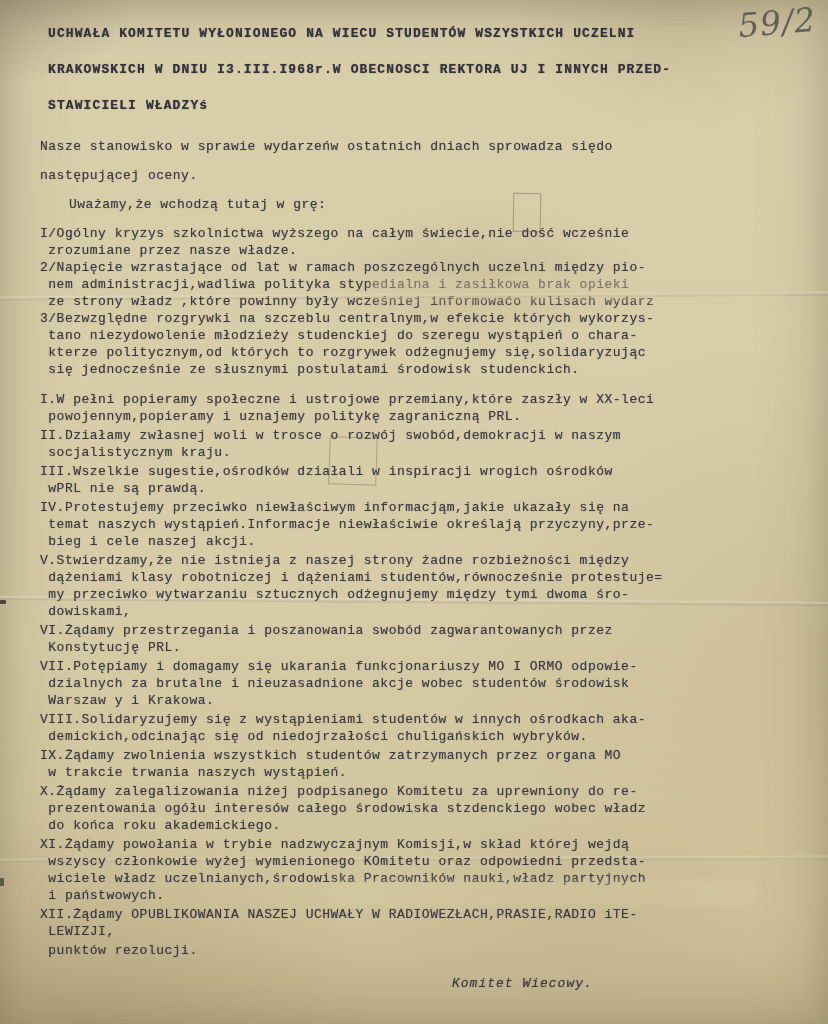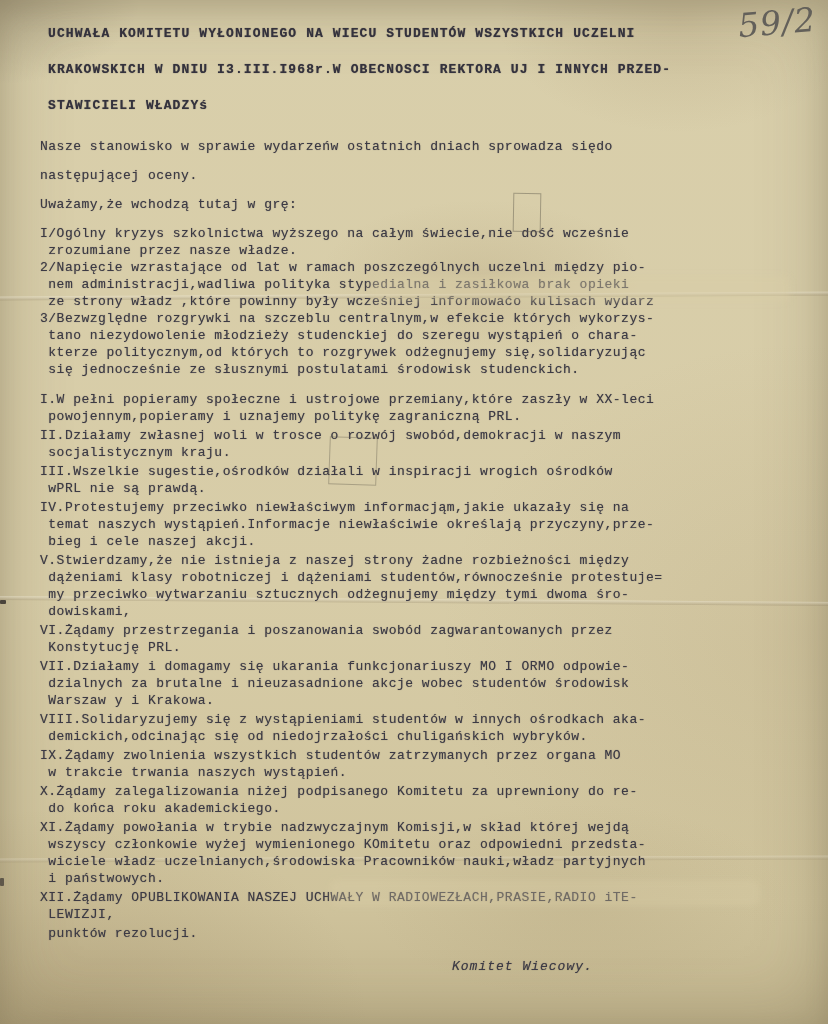--- a/index.html
+++ b/index.html
@@ -45,21 +45,21 @@
     position:absolute;left:40px;top:24px;width:760px;
     color:#3c3a44;font-size:13px;letter-spacing:0.5px;
     text-shadow:0 0 1px rgba(56,54,64,0.55);
   }
   .heading-line{
     white-space:pre;font-weight:700;letter-spacing:1.1px;
     line-height:20px;margin:0 0 16px 8px;color:#34323d;
     text-shadow:0 0 1px rgba(40,38,50,0.7);
   }
   .intro-line, .lead-line{white-space:pre;line-height:29px;}
-  .lead-line{margin-bottom:4px;}
+  .lead-line{margin-bottom:4px;margin-left:29px;}
   .causes{margin-top:6px;}
   .body-line{white-space:pre;line-height:17px;}
   .resolutions{margin-top:13px;}
   .resolution-item{margin-bottom:2px;}
   .signature{
     white-space:pre;margin-top:16px;padding-left:412px;line-height:18px;
     letter-spacing:1px;
     font-style:italic;
   }
   .pencil-box{
@@ -130,34 +130,35 @@
           <div class="body-line">V.Stwierdzamy,że nie istnieja z naszej strony żadne rozbieżności między</div>
           <div class="body-line"> dążeniami klasy robotniczej i dążeniami studentów,równocześnie protestuje=</div>
           <div class="body-line"> my przeciwko wytwarzaniu sztucznych odżegnujemy między tymi dwoma śro-</div>
           <div class="body-line"> dowiskami,</div>
         </div>
         <div class="resolution-item">
           <div class="body-line">VI.Żądamy przestrzegania i poszanowania swobód zagwarantowanych przez</div>
           <div class="body-line"> Konstytucję PRL.</div>
         </div>
         <div class="resolution-item">
-          <div class="body-line">VII.Działamy i domagamy się ukarania funkcjonariuszy MO I ORMO odpowie-</div>
+          <div class="body-line">VII.Potępiamy i domagamy się ukarania funkcjonariuszy MO I ORMO odpowie-</div>
           <div class="body-line"> dzialnych za brutalne i nieuzasadnione akcje wobec studentów środowisk</div>
           <div class="body-line"> Warszaw y i Krakowa.</div>
         </div>
         <div class="resolution-item">
           <div class="body-line">VIII.Solidaryzujemy się z wystąpieniami studentów w innych ośrodkach aka-</div>
           <div class="body-line"> demickich,odcinając się od niedojrzałości chuligańskich wybryków.</div>
         </div>
         <div class="resolution-item">
           <div class="body-line">IX.Żądamy zwolnienia wszystkich studentów zatrzymanych przez organa MO</div>
           <div class="body-line"> w trakcie trwania naszych wystąpień.</div>
         </div>
         <div class="resolution-item">
           <div class="body-line">X.Żądamy zalegalizowania niżej podpisanego Komitetu za uprewniony do re-</div>
+          <div class="body-line"> prezentowania ogółu interesów całego środowiska stzdenckiego wobec władz</div>
           <div class="body-line"> do końca roku akademickiego.</div>
         </div>
         <div class="resolution-item">
           <div class="body-line">XI.Żądamy powołania w trybie nadzwyczajnym Komisji,w skład której wejdą</div>
           <div class="body-line"> wszyscy członkowie wyżej wymienionego KOmitetu oraz odpowiedni przedsta-</div>
           <div class="body-line"> wiciele władz uczelnianych,środowiska Pracowników nauki,władz partyjnych</div>
           <div class="body-line"> i państwowych.</div>
         </div>
         <div class="resolution-item">
           <div class="body-line">XII.Żądamy OPUBLIKOWANIA NASZEJ UCHWAŁY W RADIOWEZŁACH,PRASIE,RADIO iTE-</div>

